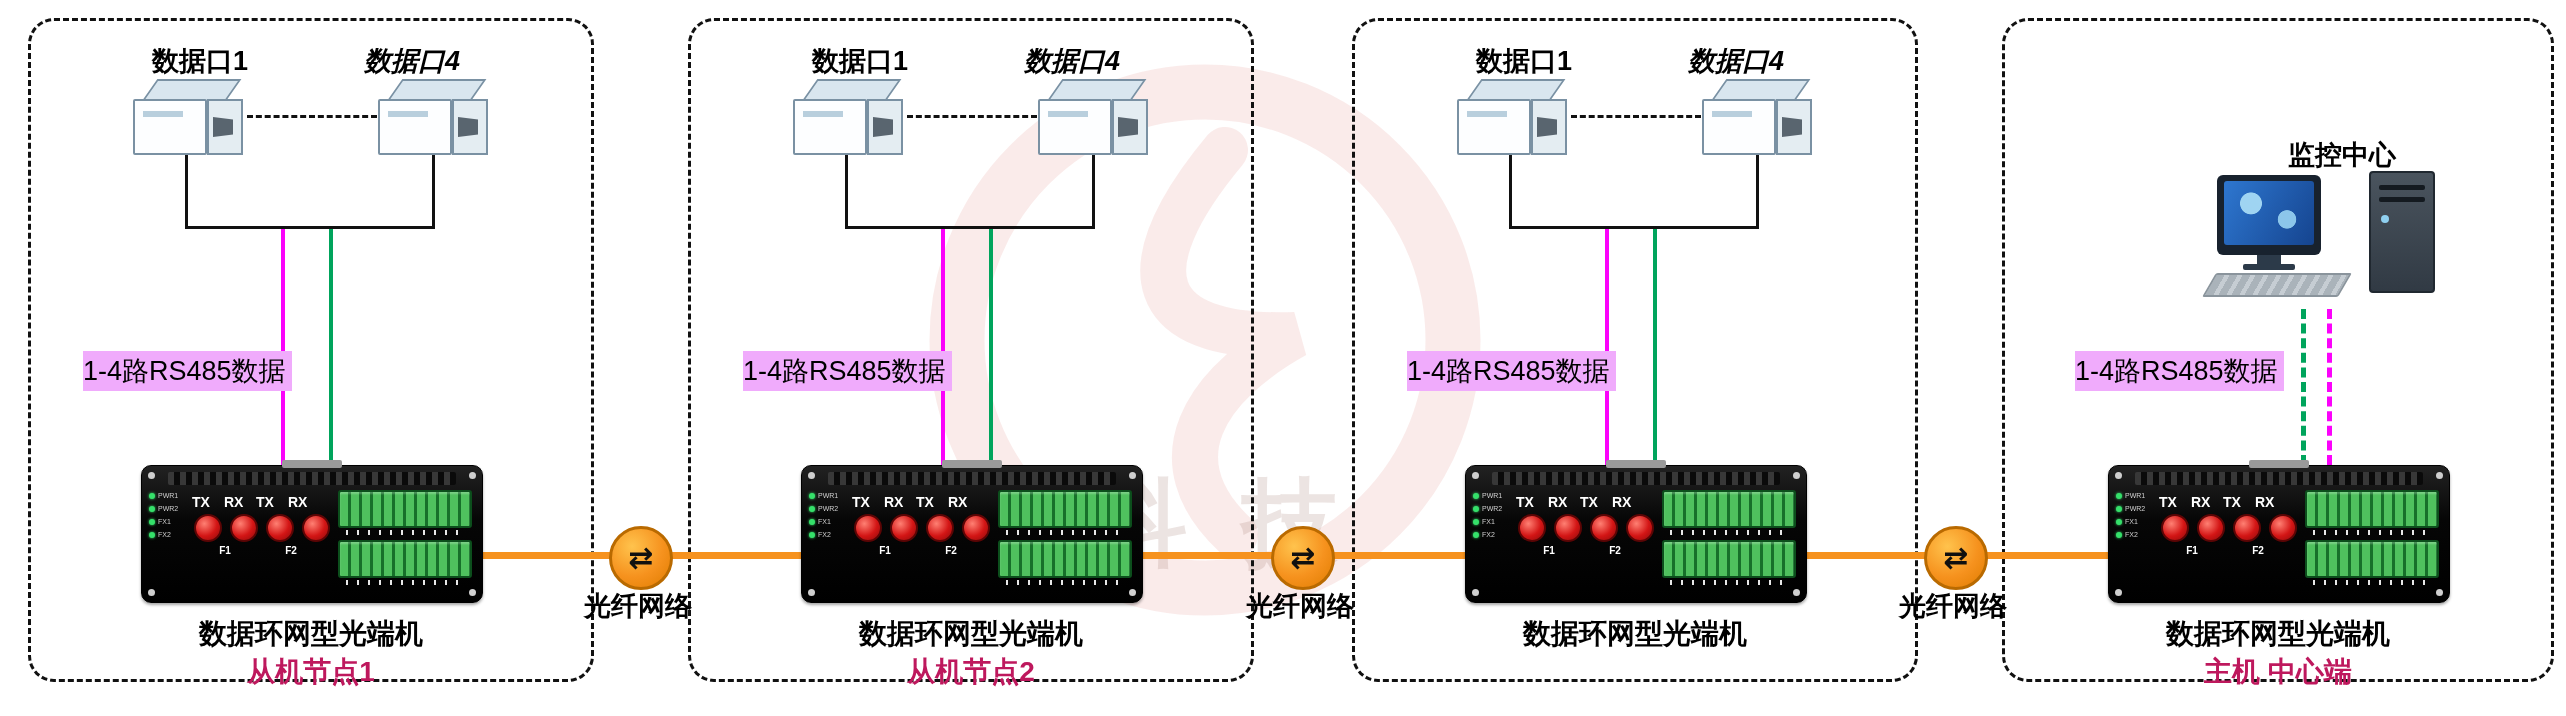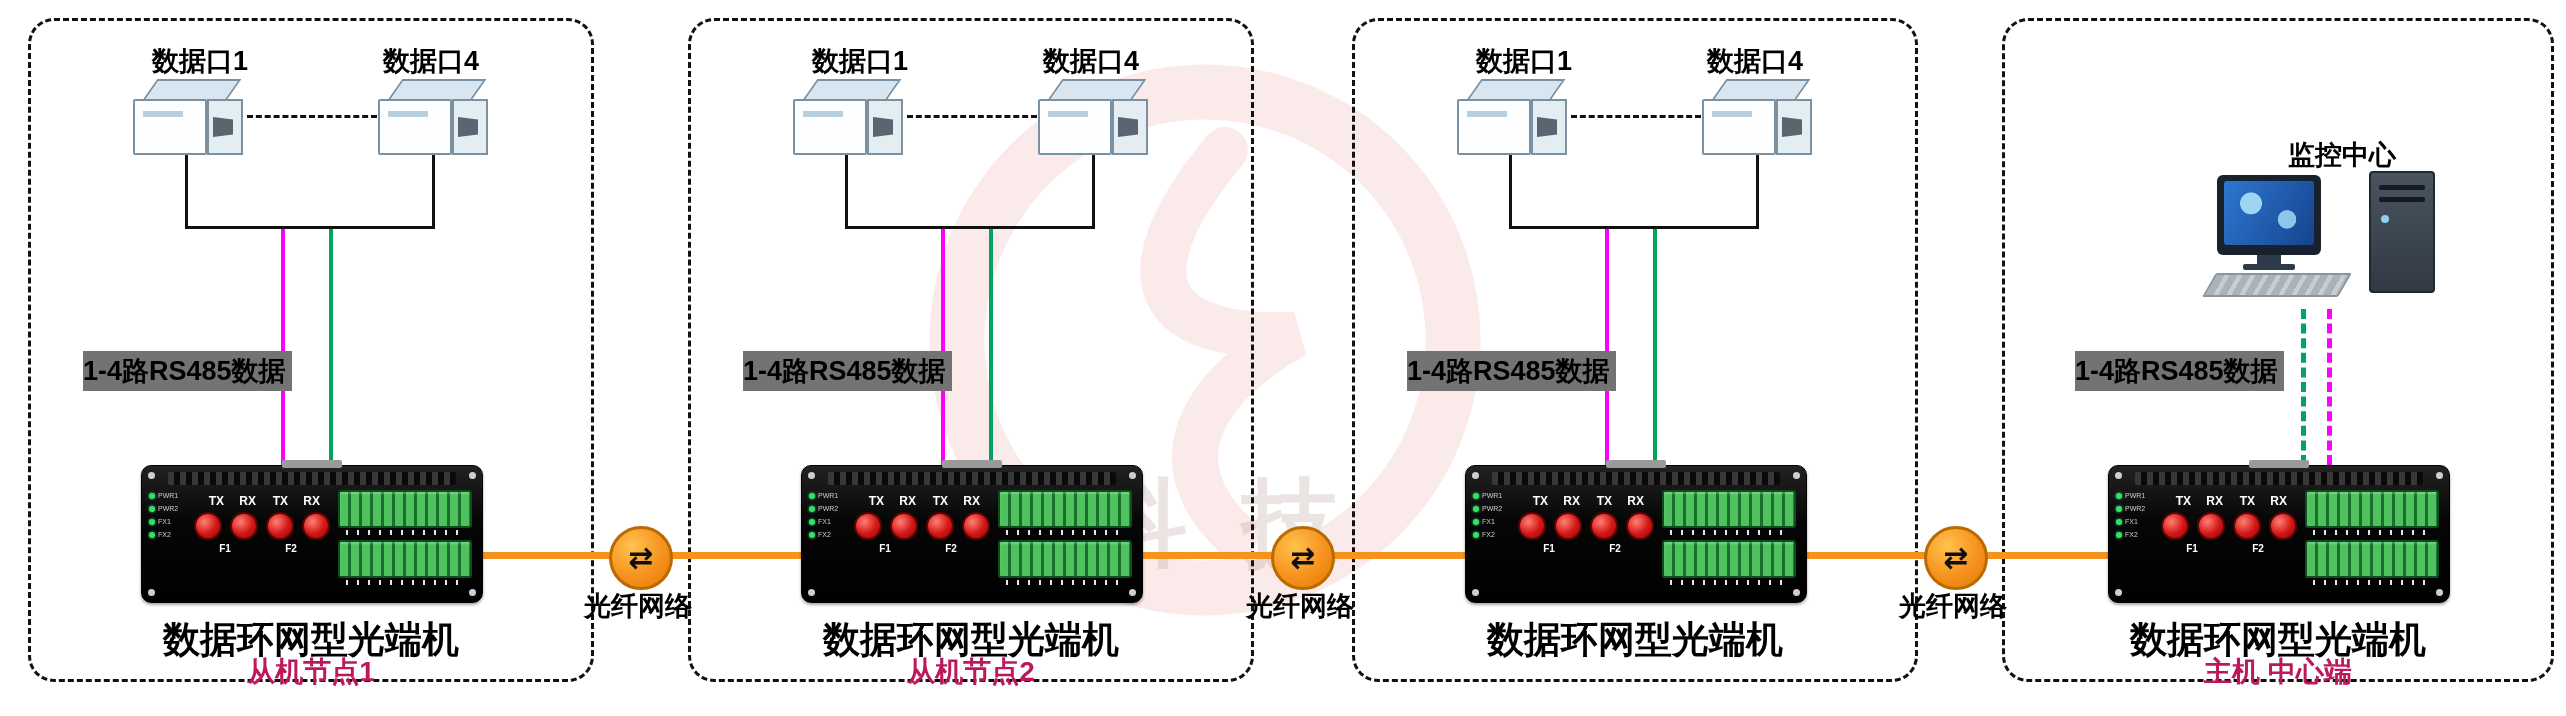--- a/index.html
+++ b/index.html
@@ -18,26 +18,26 @@
   
   .node-box{position:absolute;top:18px;height:658px;border:3px dashed #111;border-radius:26px;}
   .nb1{left:28px;width:560px;}
   .nb2{left:688px;width:560px;}
   .nb3{left:1352px;width:560px;}
   .nb4{left:2002px;width:546px;}
 
   
   .port-label{position:absolute;top:22px;width:120px;text-align:center;
               font-size:27px;font-weight:bold;white-space:nowrap;}
-  .p1{left:97px;text-align:right;} .p4{left:340px;}
-  .rs485{position:absolute;left:52px;top:330px;font-size:27px;font-weight:bold;
-         background:#737373;padding:2px 6px 2px 0;z-index:5;white-space:nowrap;}
+  .p1{left:97px;text-align:right;} .p4{left:321px;font-style:italic;}
+  .rs485{position:absolute;left:52px;top:330px;font-size:27px;font-weight:normal;
+         background:#f0abfc;padding:2px 6px 2px 0;z-index:5;white-space:nowrap;}
   .nb4 .rs485{left:70px;}
   .device-label{position:absolute;left:0;right:0;top:594px;text-align:center;
-                font-size:37px;font-weight:bold;}
+                font-size:28px;font-weight:bold;}
   .node-name{position:absolute;left:0;right:0;top:632px;text-align:center;
              font-size:28px;font-weight:bold;color:#be185d;}
   .mon-label{position:absolute;left:252px;top:116px;width:170px;text-align:center;
              font-size:27px;font-weight:bold;}
 
   
   .conv-slot{position:absolute;width:110px;height:80px;}
   .cv-l{left:102px;top:56px;} .cv-r{left:347px;top:56px;}
   .conv{position:relative;width:110px;height:80px;}
   .c-top{position:absolute;left:16px;top:2px;width:80px;height:20px;background:#d9e6ef;
@@ -70,21 +70,21 @@
           border:1px solid #000;border-radius:10px;box-shadow:0 2px 3px rgba(0,0,0,.35);}
   .dev-tab{position:absolute;left:140px;top:-6px;width:60px;height:8px;background:#9a9a9a;border-radius:2px;}
   .dev-vents{position:absolute;left:26px;right:26px;top:6px;height:13px;border-radius:2px;
       background:repeating-linear-gradient(90deg,#383838 0 6px,#0a0a0a 6px 12px);}
   .dev-leds{position:absolute;left:7px;top:26px;width:40px;display:flex;flex-direction:column;gap:6px;}
   .dev-leds .led{display:flex;align-items:center;gap:3px;}
   .dev-leds i{width:6px;height:6px;border-radius:50%;background:#35e06a;box-shadow:0 0 3px #35e06a;}
   .dev-leds span{font-size:7px;color:#cfcfcf;line-height:1;}
   .dev-fiber{position:absolute;left:50px;top:28px;width:140px;}
   .fx-labels{display:flex;}
-  .fx-labels span{width:32px;text-align:right;font-size:12px;color:#fff;font-weight:bold;}
+  .fx-labels span{width:32px;text-align:left;font-size:14px;color:#fff;font-weight:bold;}
   .fx-ports{display:flex;gap:8px;margin-top:4px;margin-left:2px;}
   .fx-ports i{width:24px;height:24px;border-radius:50%;
       background:radial-gradient(circle at 35% 32%,#ff8073,#d31515 55%,#8c0a0a);
       border:2px solid #5c0505;}
   .fx-groups{display:flex;margin-top:3px;}
   .fx-groups span{width:66px;text-align:center;font-size:10px;color:#fff;font-weight:bold;}
   .dev-terms{position:absolute;left:196px;top:24px;width:134px;}
   .tblock{height:34px;border:2px solid #0c4f1c;border-radius:3px;
       background:repeating-linear-gradient(90deg,#4fc15e 0 8px,#17702a 8px 11px);
       box-shadow:inset 0 2px 2px rgba(255,255,255,.25);}

